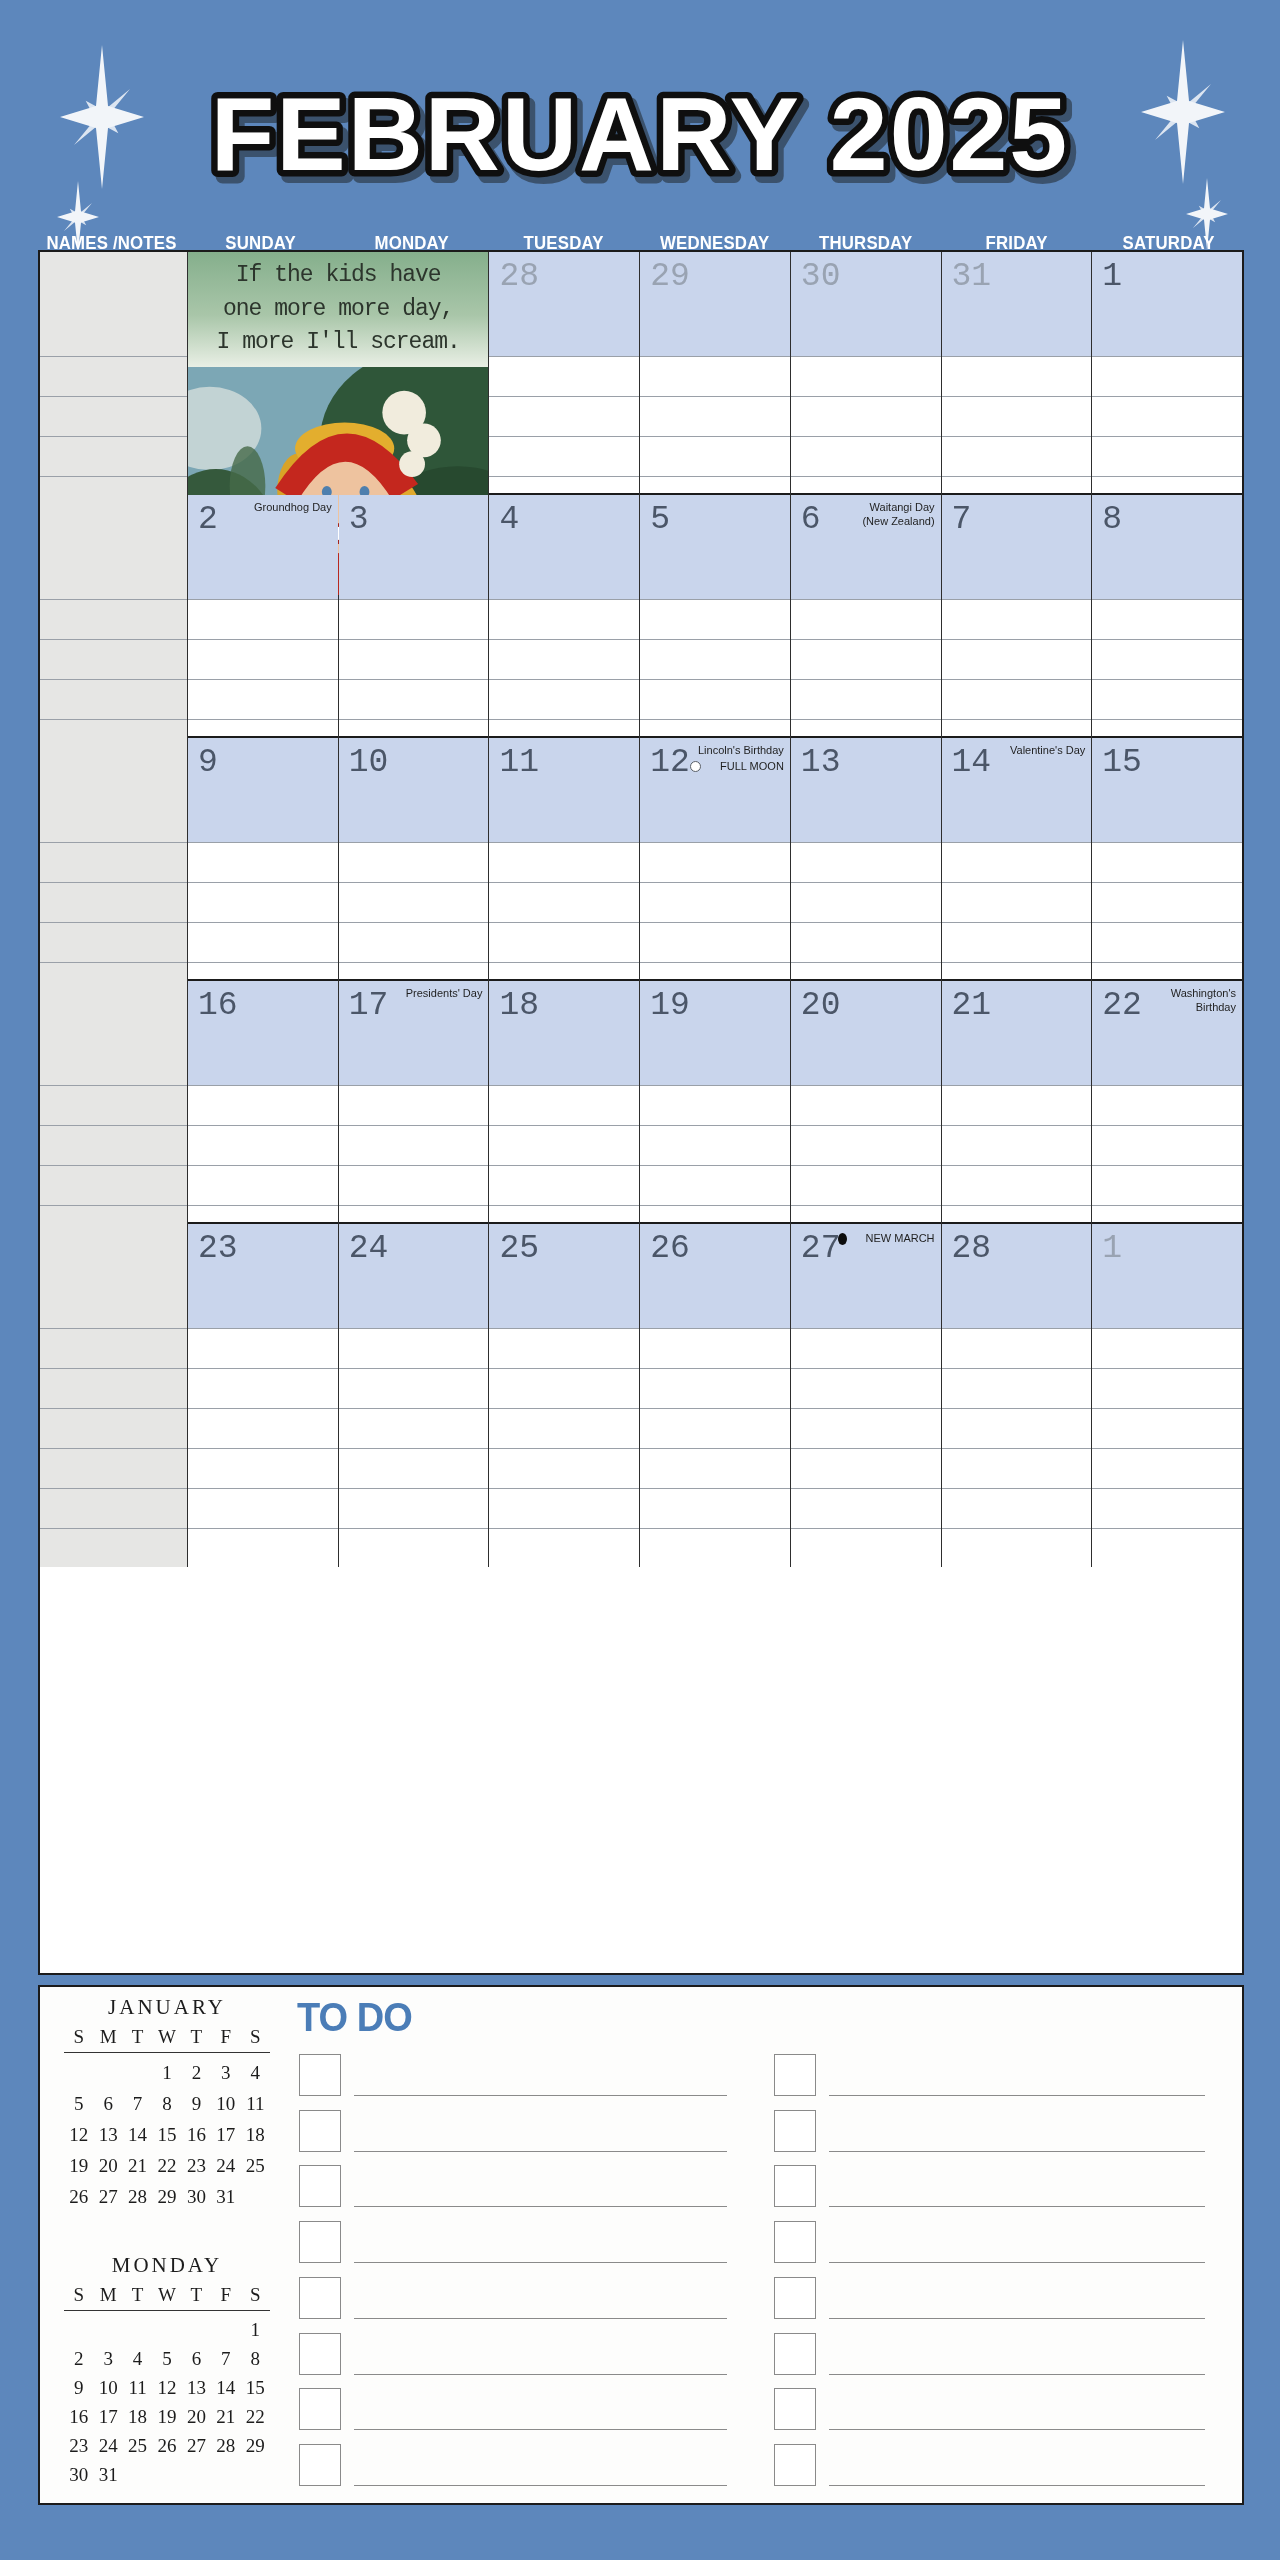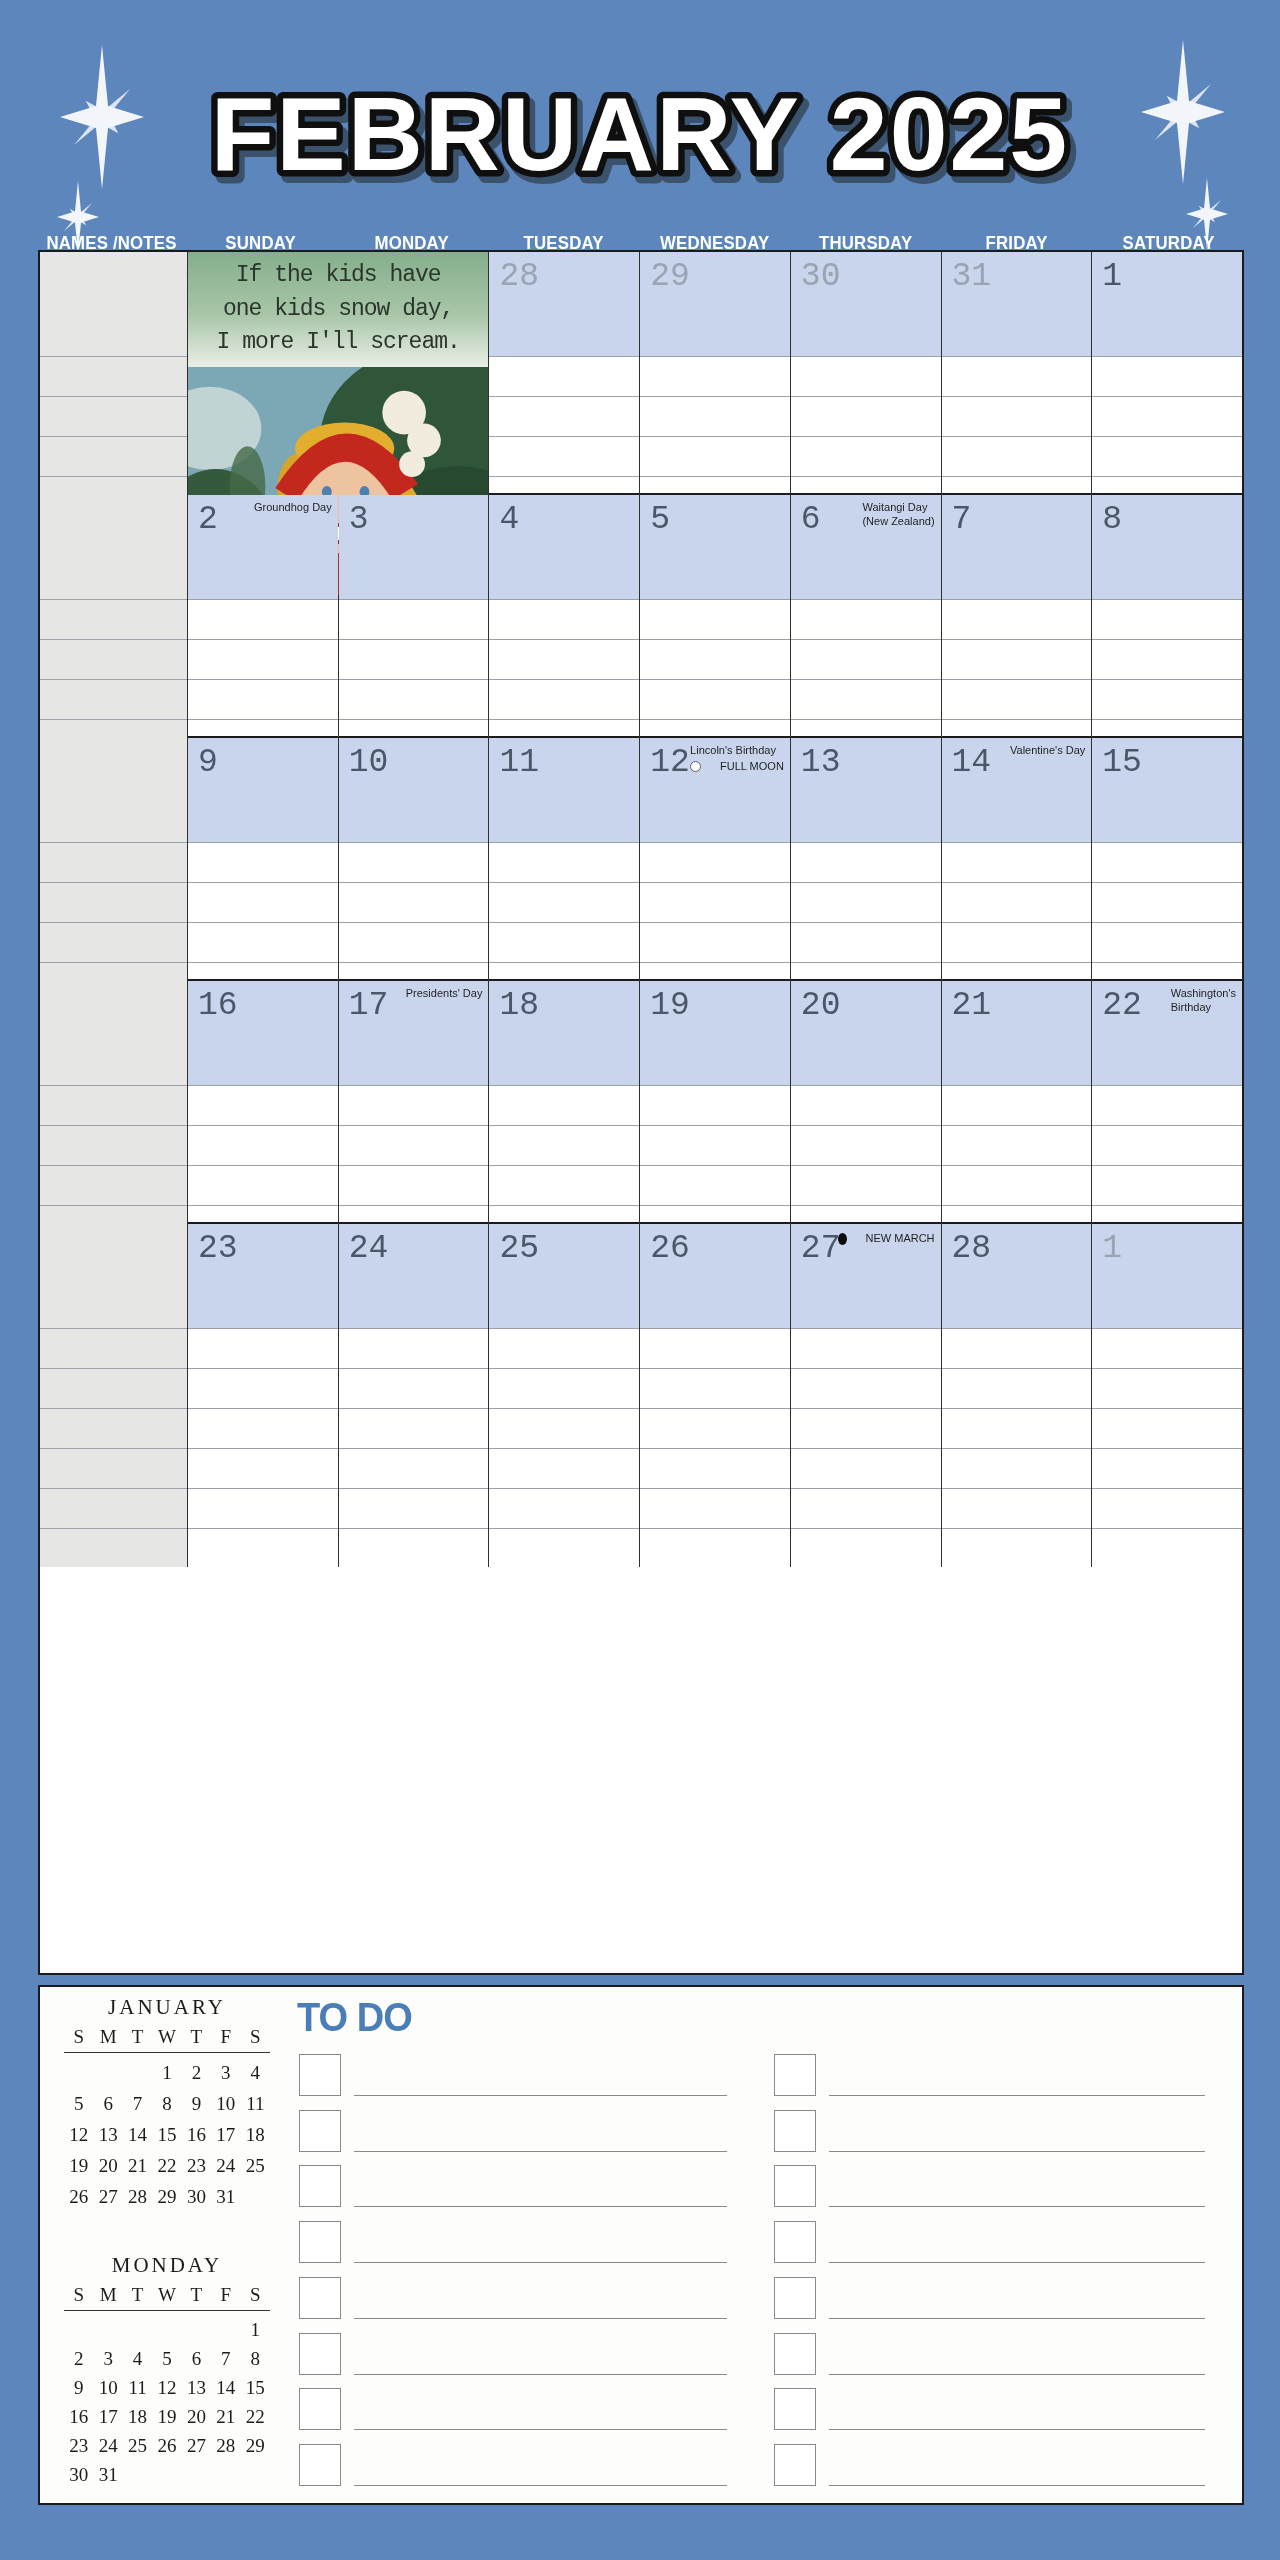--- a/index.html
+++ b/index.html
@@ -33,21 +33,21 @@
   .n-row{height:40px;border-bottom:1px solid #9aa0a8;box-sizing:border-box;}
   .n-row:last-child{height:38px;border-bottom:none;}
   .day-cell{display:flex;flex-direction:column;border-left:1.4px solid #2e2e2e;box-sizing:border-box;}
   .band{height:105px;background:#c9d5ec;border-bottom:1px solid #9aa0a8;
         box-sizing:border-box;position:relative;}
   .w-row{height:40px;border-bottom:1px solid #9aa0a8;box-sizing:border-box;}
   .w-row:last-child{height:38px;border-bottom:none;}
   .date{position:absolute;top:6px;left:10px;font-family:"Liberation Mono",monospace;
         font-size:33px;color:#4b5668;}
   .date.muted{color:#99a3b2;}
-  .corner{position:absolute;top:6px;right:6px;
+  .corner{position:absolute;top:6px;right:6px;text-align:right;
           font-size:11px;line-height:1.25;color:#1f1f1f;white-space:pre-line;}
   .moonrow{display:flex;align-items:center;justify-content:flex-end;gap:19px;margin-top:2px;
            font-size:11px;color:#1f1f1f;}
   .moon-full{width:11px;height:11px;border:1.5px solid #5a6068;border-radius:50%;
              background:#fff;display:inline-block;box-sizing:border-box;}
   .moon-new{width:9px;height:12px;background:#0d0d0d;border-radius:50%;display:inline-block;}
 
   
   .promo{grid-column:span 2;border-left:1.4px solid #2e2e2e;box-sizing:border-box;
          display:flex;flex-direction:column;}
@@ -128,21 +128,21 @@
         <div class="n-row"></div>
         <div class="n-row"></div>
         <div class="n-row"></div>
         <div class="n-row"></div>
         <div class="n-row"></div>
         <div class="n-row"></div>
       </div>
       <div class="promo">
         <div class="promo-caption">
           <div>If the kids have</div>
-          <div>one kids snow day,</div>
+          <div>one more more day,</div>
           <div>I more I'll scream.</div>
         </div>
         <div class="promo-photo">
           <svg viewBox="0 0 303 230" preserveAspectRatio="none">
             <rect width="303" height="230" fill="#7ca7b5"></rect>
             <ellipse cx="22" cy="62" rx="52" ry="42" fill="#cfdbd9" opacity="0.85"></ellipse>
             <ellipse cx="245" cy="75" rx="112" ry="95" fill="#2f5639"></ellipse>
             <ellipse cx="272" cy="185" rx="95" ry="85" fill="#27492f"></ellipse>
             <ellipse cx="28" cy="175" rx="62" ry="72" fill="#35593c"></ellipse>
             <ellipse cx="60" cy="120" rx="18" ry="40" fill="#466a49" opacity="0.8"></ellipse>

